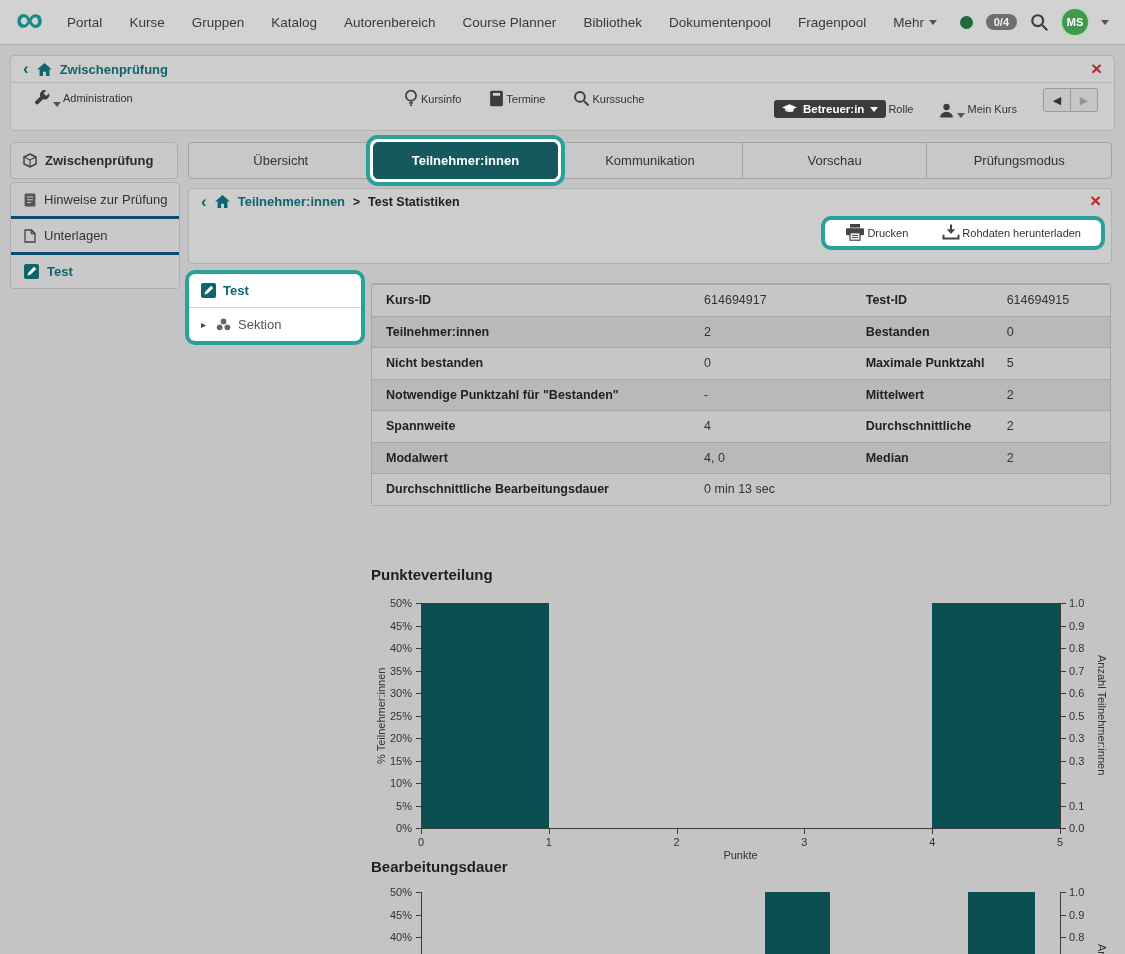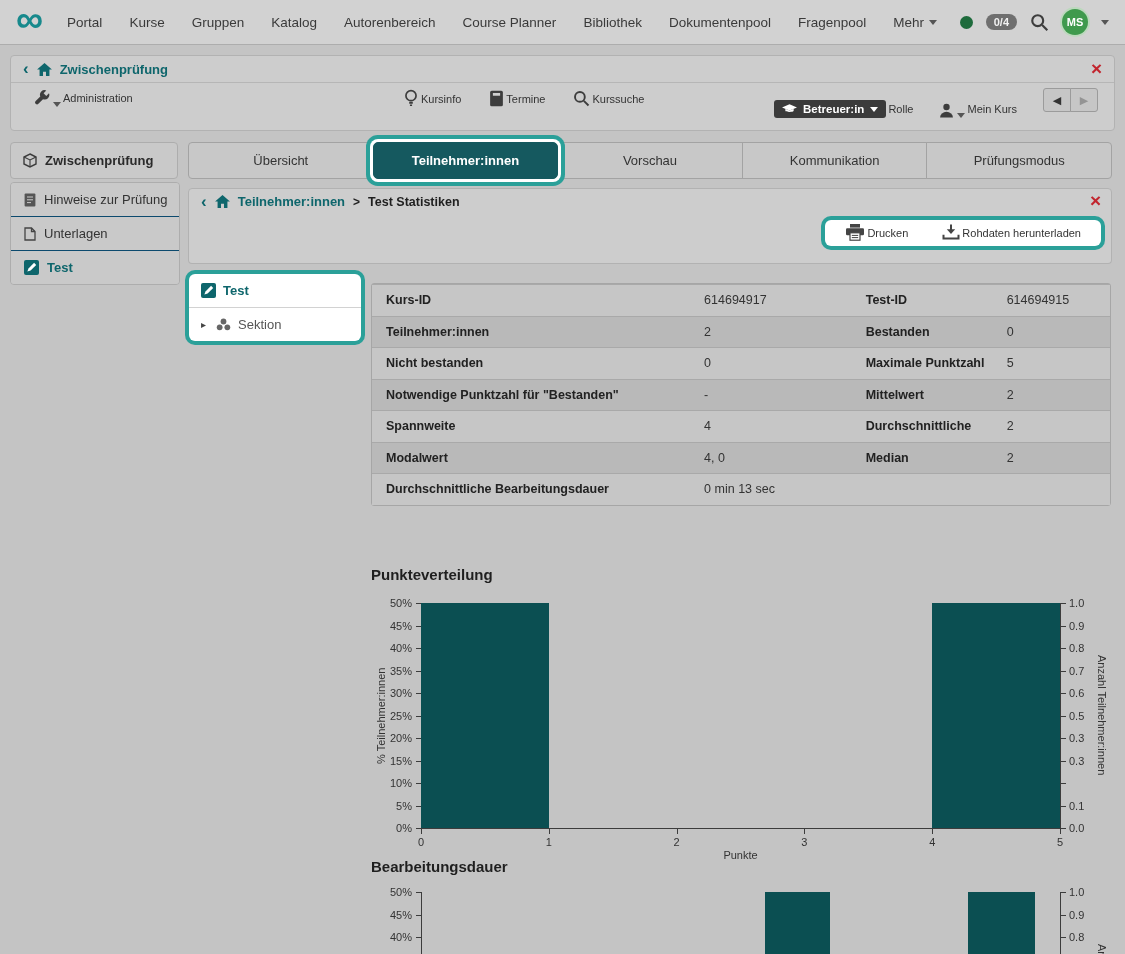--- a/index.html
+++ b/index.html
@@ -45,21 +45,21 @@
              align-items:center;justify-content:center;font-size:11px;cursor:pointer;}
   .pager-btn.prev{border-radius:3px 0 0 3px;color:#333;}
   .pager-btn.next{border-radius:0 3px 3px 0;color:#949494;margin-left:-1px;}
   
   .menu-header{position:absolute;left:10px;top:142px;width:168px;height:37px;background:#c9c9c9;
                border:1px solid #adadad;border-radius:4px;box-sizing:border-box;display:flex;
                align-items:center;gap:8px;padding:0 12px;font-size:13px;font-weight:bold;cursor:pointer;}
   .menu-items{position:absolute;left:10px;top:182px;width:168px;border:1px solid #adadad;
               border-radius:4px;overflow:hidden;}
   .menu-item{height:33px;background:#c9c9c9;display:flex;align-items:center;gap:8px;
-             padding:0 0 0 13px;font-size:13px;color:#333;cursor:pointer;border-top:1px solid #0c4a6e;}
+             padding:0 0 0 13px;font-size:13px;color:#333;cursor:pointer;border-top:3px solid #0c4a6e;}
   .menu-item:first-child{border-top:none;}
   .menu-item.active{color:#0e666c;font-weight:bold;}
   .tabs{position:absolute;left:188px;top:142px;width:924px;height:37px;display:flex;}
   .tab{flex:1;background:#c8c8c8;border:1px solid #a3a3a3;margin-left:-1px;display:flex;
        align-items:center;justify-content:center;font-size:13px;color:#333;cursor:pointer;box-sizing:border-box;}
   .tab:first-child{margin-left:0;border-radius:4px 0 0 4px;}
   .tab:last-child{border-radius:0 4px 4px 0;}
   .tab.active{background:#15595f;border-color:#15595f;color:#fff;font-weight:600;border-radius:5px;
               box-shadow:0 0 0 3px #fff,0 0 0 7px #2ba099;z-index:3;}
   
@@ -268,22 +268,22 @@
           <path d="M3.4 11.6 l1.1-3.2 5.6-5.6 2.1 2.1 -5.6 5.6 z" fill="#fff"></path>
         </svg>
       </span>
       <span>Test</span>
     </div>
   </div>
 
 <div class="tabs" id="tabs">
     <div class="tab">Übersicht</div>
     <div class="tab active">Teilnehmer:innen</div>
+    <div class="tab">Kommunikation</div>
     <div class="tab">Vorschau</div>
-    <div class="tab">Kommunikation</div>
     <div class="tab">Prüfungsmodus</div>
   </div>
 
 <div class="crumb2">
   <span class="back-chev">‹</span>
   <span>
     <svg width="15" height="13" viewBox="0 0 16 14">
         <path d="M8 0 L16 7 H13.3 V14 H9.6 V9.4 H6.4 V14 H2.7 V7 H0 Z" fill="#0e666c"></path>
       </svg>
   </span>

